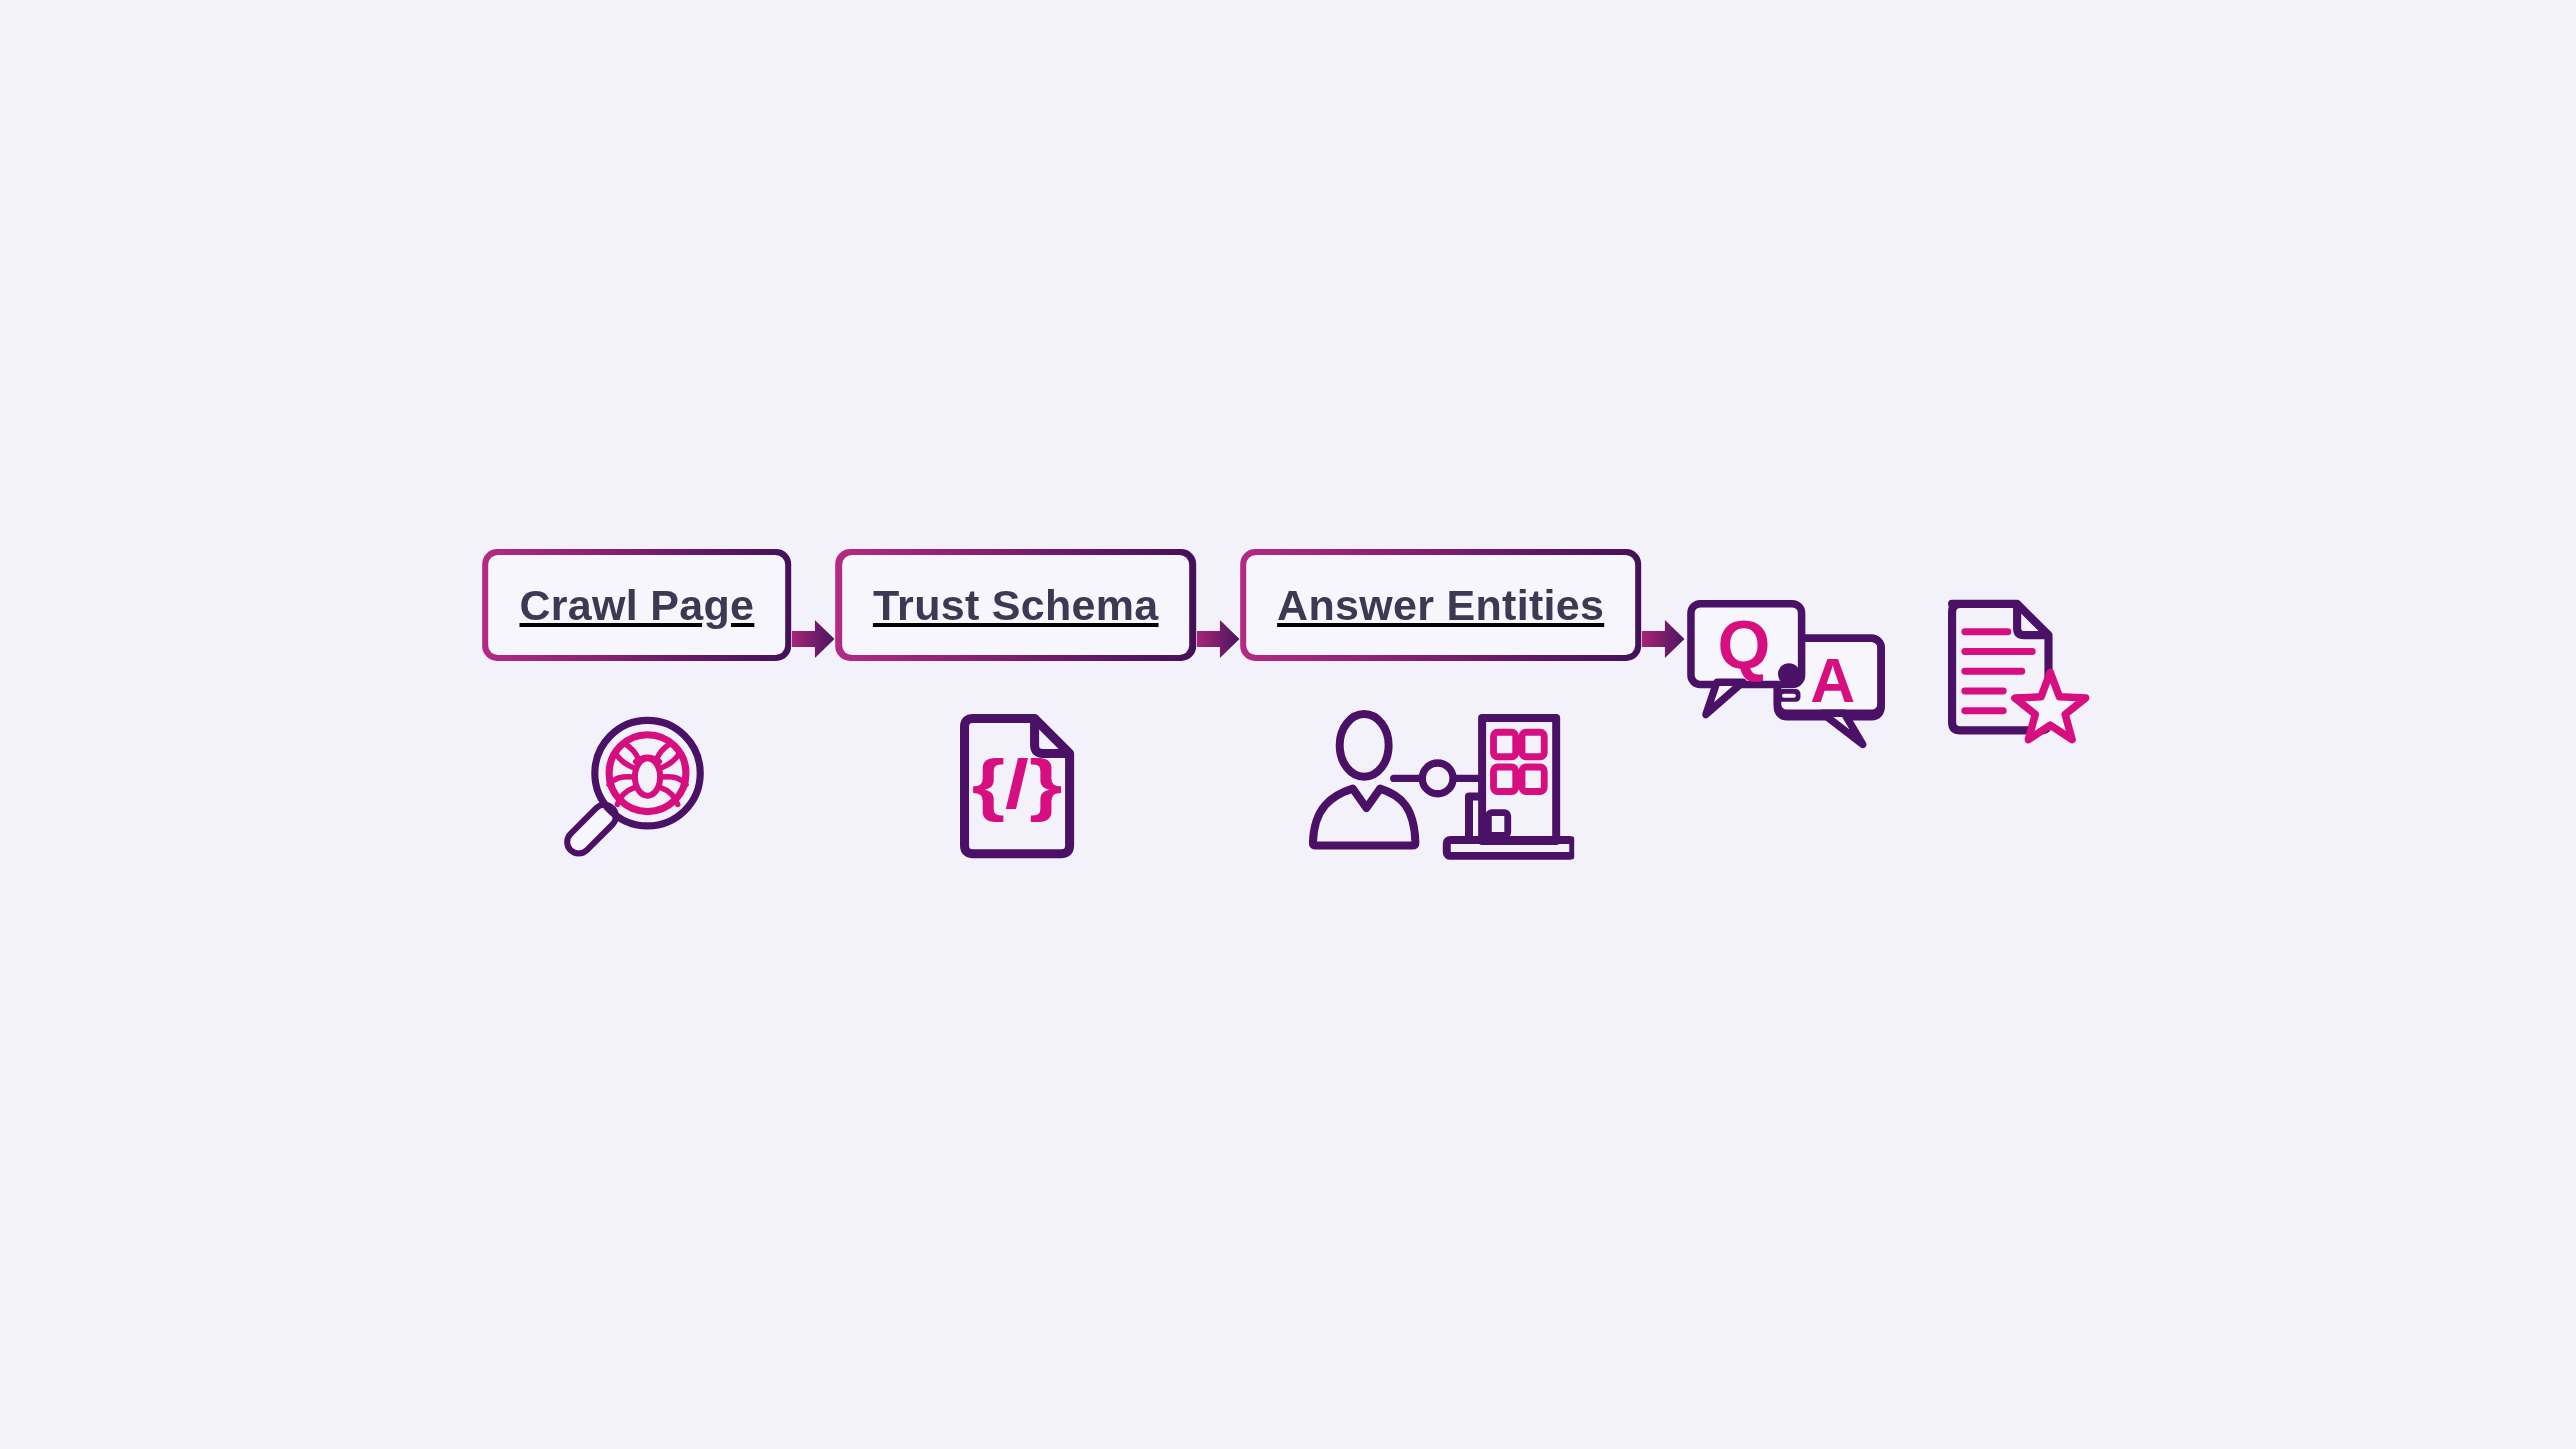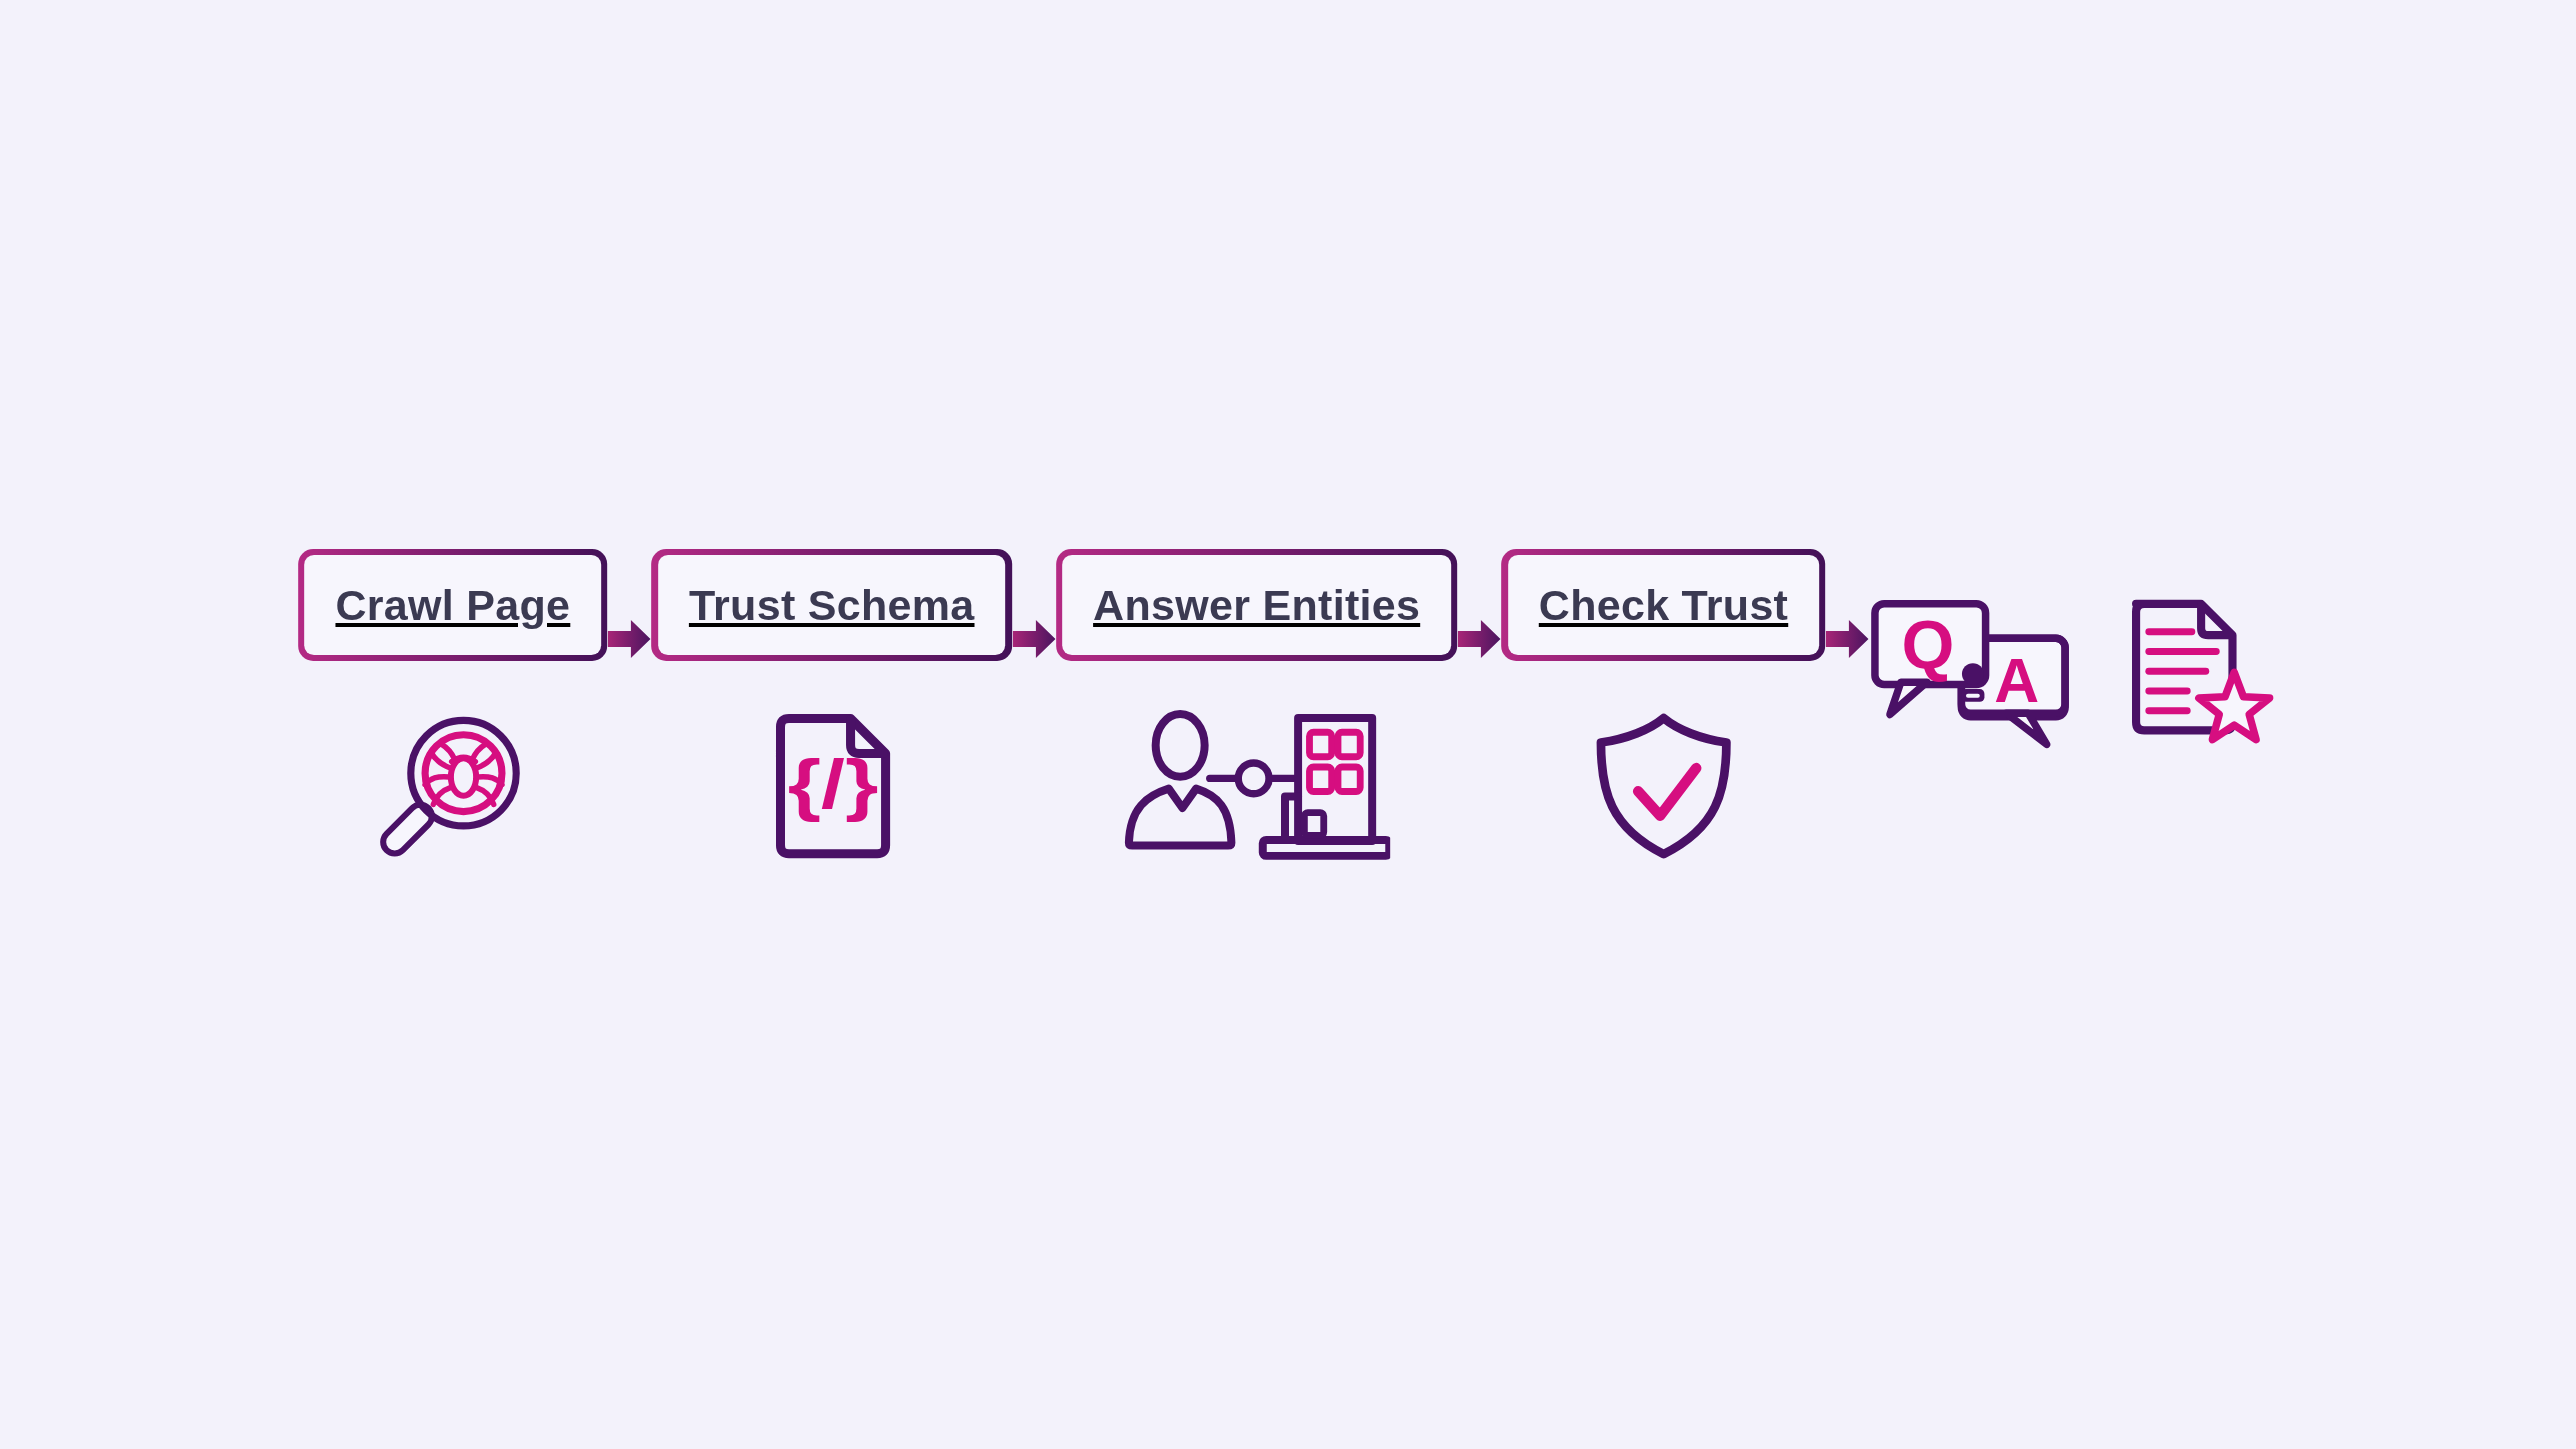--- a/index.html
+++ b/index.html
@@ -143,38 +143,20 @@
         <rect x="245" y="228" width="222" height="28" rx="6" class="sp" stroke-width="14"></rect>
         <rect x="327" y="39" width="39" height="43" rx="7" class="sk" stroke-width="12"></rect>
         <rect x="377" y="39" width="39" height="43" rx="7" class="sk" stroke-width="12"></rect>
         <rect x="327" y="100" width="39" height="43" rx="7" class="sk" stroke-width="12"></rect>
         <rect x="377" y="100" width="39" height="43" rx="7" class="sk" stroke-width="12"></rect>
         <rect x="318" y="180" width="34" height="40" rx="6" class="sp" stroke-width="12"></rect>
       </svg>
     </div>
   </section>
 
-  <section class="column">
-    <div class="box-row">
-      <div class="box">
-        <div class="box-inner">
-          <span class="label">Check Trust</span>
-        </div>
-      </div>
-      <svg class="arrow" viewBox="0 0 74 66">
-        <polygon points="0,19 40,19 40,0 74,33 40,66 40,47 0,47" fill="url(#gArrow)"></polygon>
-      </svg>
-    </div>
-    <div class="icon-wrap">
-      <svg class="icon" viewBox="0 0 260 260">
-        <path d="M130,14 C106,34 66,50 22,56 C22,140 38,202 130,248 C222,202 238,140 238,56 C194,50 154,34 130,14 Z" class="sp" stroke-width="15"></path>
-        <path d="M86,140 L124,182 L186,100" class="sk" stroke-width="18"></path>
-      </svg>
-    </div>
-  </section>
 
   <section class="column">
     <div class="icon-wrap">
       <svg class="icon" viewBox="0 0 350 262">
         <rect x="160" y="70" width="180" height="136" rx="16" class="sp fbg" stroke-width="13"></rect>
         <path d="M238,200 L308,254 L276,200 Z" class="sp fbg" stroke-width="13"></path>
         <rect x="160" y="70" width="180" height="130" rx="16" fill="none" class="sp" stroke-width="13"></rect>
         <rect x="10" y="10" width="192" height="140" rx="16" class="sp fbg" stroke-width="13"></rect>
         <path d="M100,146 L36,202 L55,146 Z" class="sp fbg" stroke-width="13"></path>
         <text x="102" y="122" class="tk" font-size="118">Q</text>

